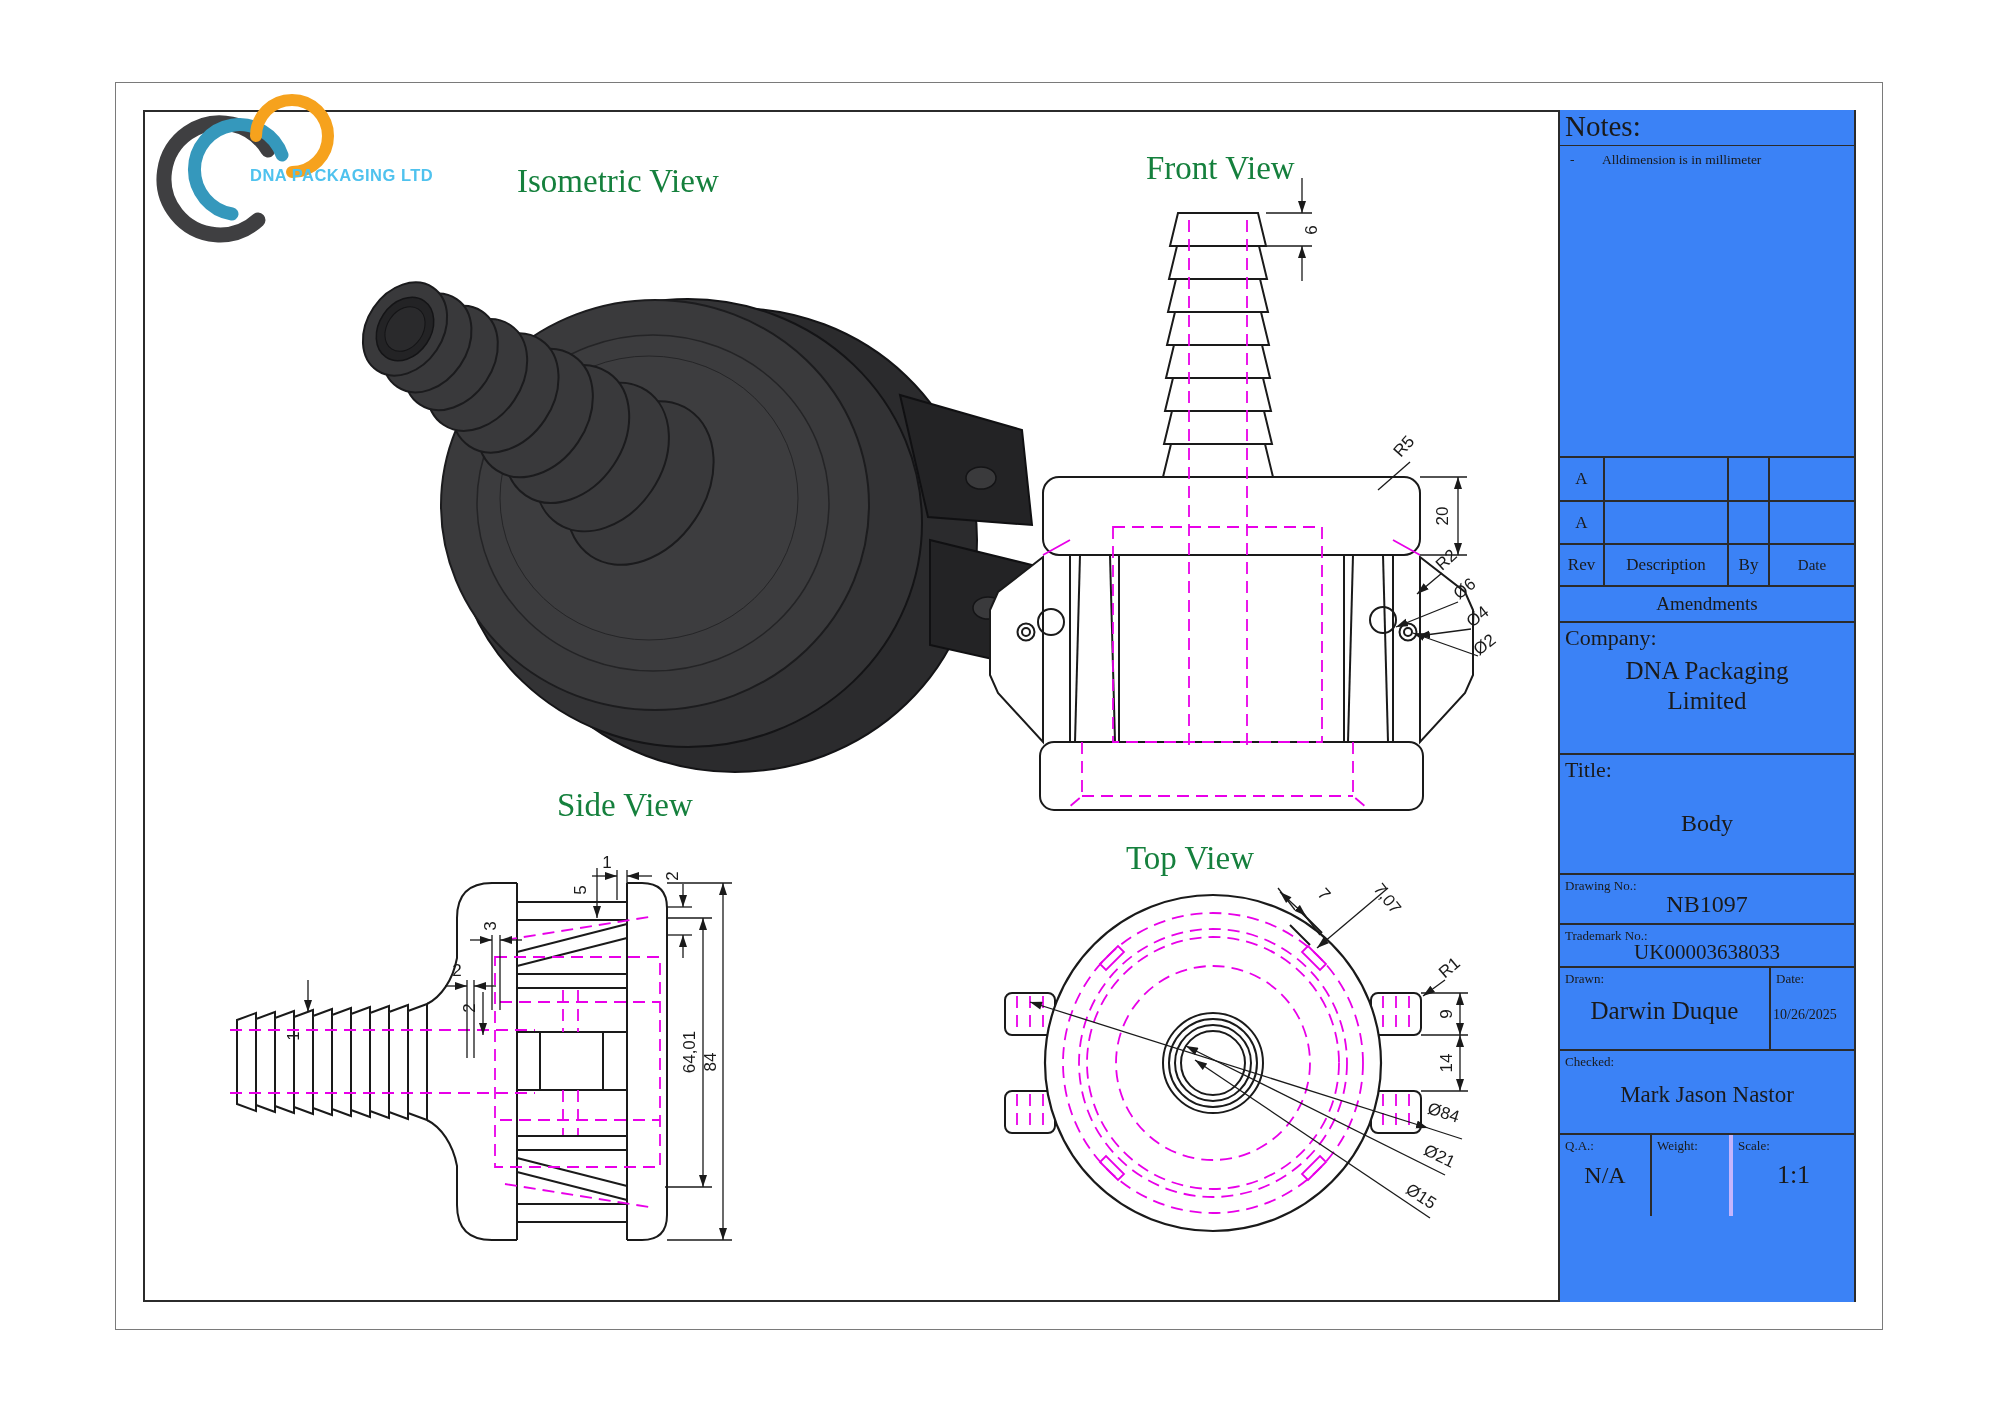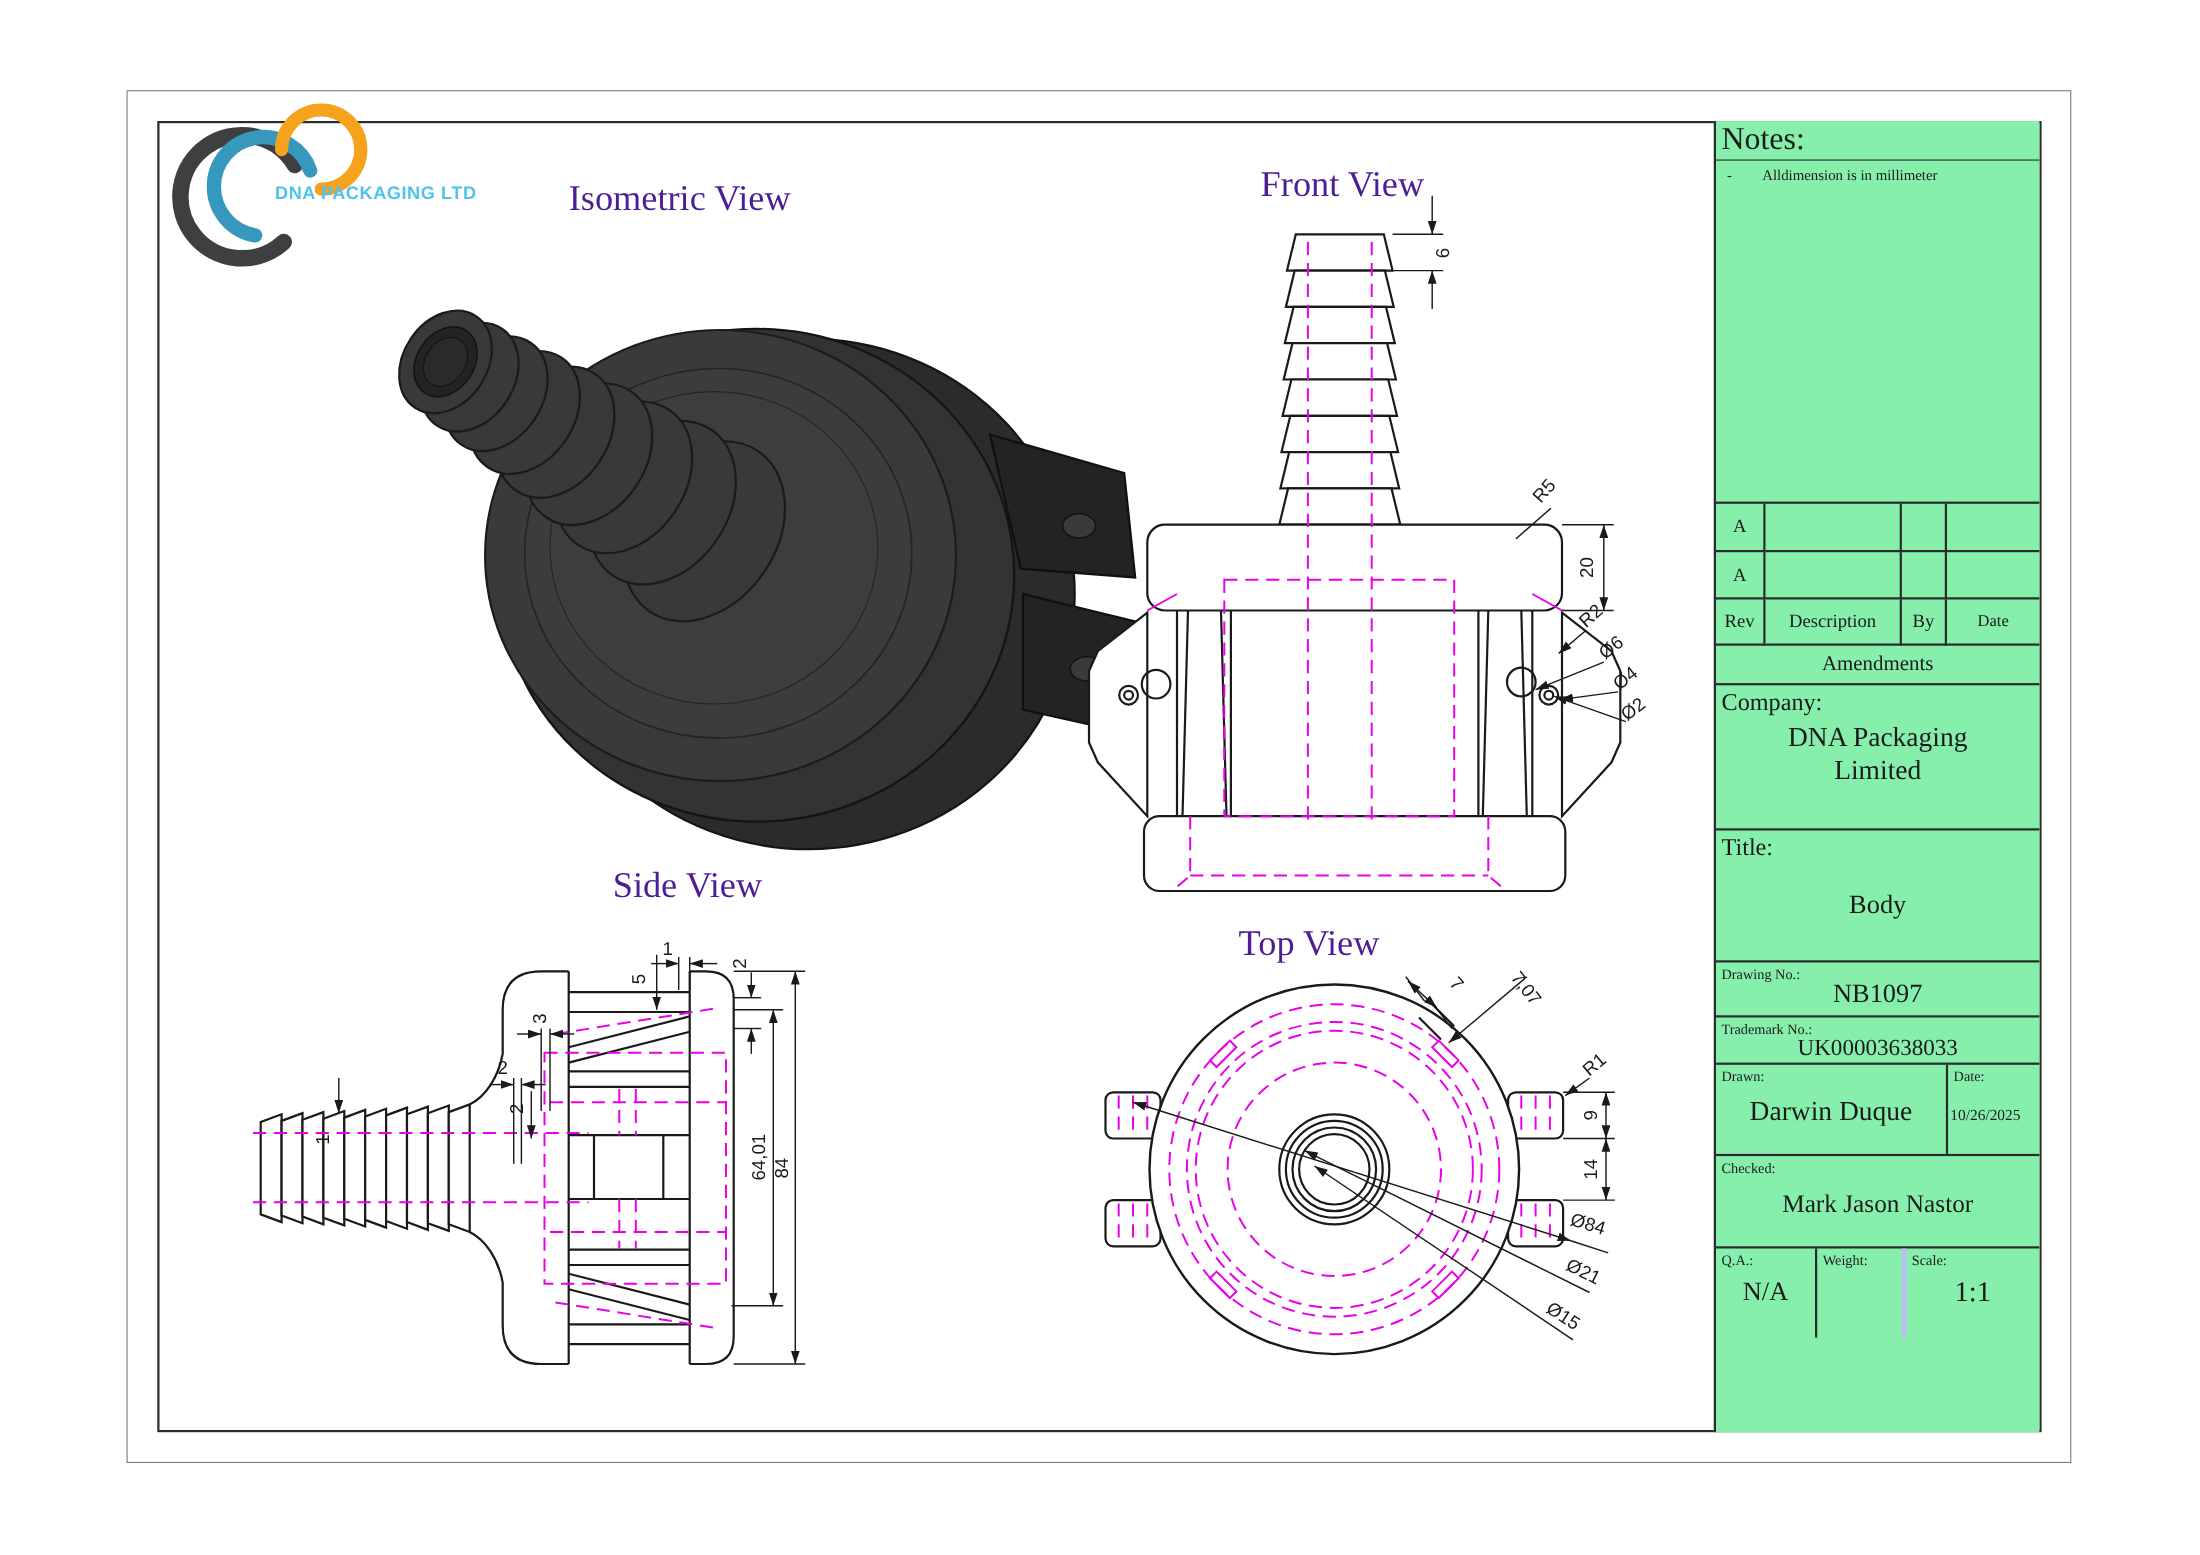--- a/index.html
+++ b/index.html
@@ -3,31 +3,31 @@
 <meta charset="utf-8">
 <style>
   html,body{margin:0;padding:0;background:#fff;}
   .sheet{position:relative;width:2000px;height:1414px;background:#fff;overflow:hidden;
          font-family:"Liberation Serif", serif;color:#1a1a1a;}
   .outer-border{position:absolute;left:115px;top:82px;width:1768px;height:1248px;
                 border:1.5px solid #7a7a7a;box-sizing:border-box;}
   .inner-border{position:absolute;left:143px;top:110px;width:1713px;height:1192px;
                 border:2px solid #2b2b2b;box-sizing:border-box;}
   .view-title{position:absolute;font-family:"Liberation Serif",serif;font-size:33px;
-              color:#4c1d95;white-space:nowrap;}
+              color:#15803d;white-space:nowrap;}
   svg{position:absolute;overflow:visible;}
   svg text{font-family:"Liberation Sans",sans-serif;font-size:17px;fill:#1a1a1a;}
   .ol{stroke:#1a1a1a;stroke-width:2;fill:#fff;}
   .oln{stroke:#1a1a1a;stroke-width:2;fill:none;}
   .thin{stroke:#1a1a1a;stroke-width:1.3;fill:none;}
   .mag{stroke:#e800e8;stroke-width:1.8;fill:none;stroke-dasharray:12 7;}
   .magsolid{stroke:#e800e8;stroke-width:1.8;fill:none;}
   
   .titleblock{position:absolute;left:1558px;top:110px;width:296px;height:1192px;
-              box-sizing:border-box;border-left:2px solid #2b2b2b;background:#86efac;}
+              box-sizing:border-box;border-left:2px solid #2b2b2b;background:#3b82f6;}
   .tb-sec{box-sizing:border-box;border-bottom:2px solid #2b2b2b;position:relative;}
   .tb-label{font-size:13px;padding:3px 5px 0 5px;}
   .tb-label-lg{font-size:29px;padding:0 4px 2px 5px;border-bottom:1.5px solid #2b2b2b;}
   .tb-label-md{font-size:22px;padding:2px 5px 0 5px;}
   .tb-center{text-align:center;}
   .tb-notes-item{display:flex;font-size:13.5px;padding:6px 4px 0 10px;}
   .tb-notes-item .bullet{width:32px;}
   .amend{display:grid;grid-template-columns:45px 124px 41px 84px;
          grid-template-rows:44px 43px 42px 34px;}
   .amend > div{box-sizing:border-box;border-right:2px solid #2b2b2b;border-bottom:2px solid #2b2b2b;

